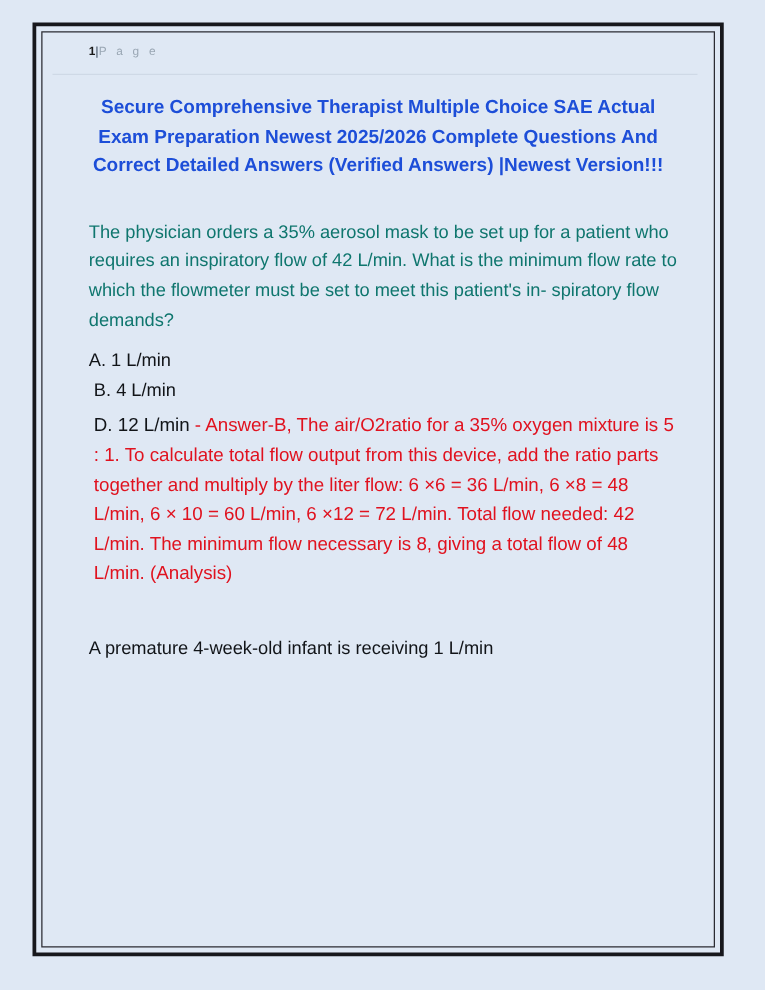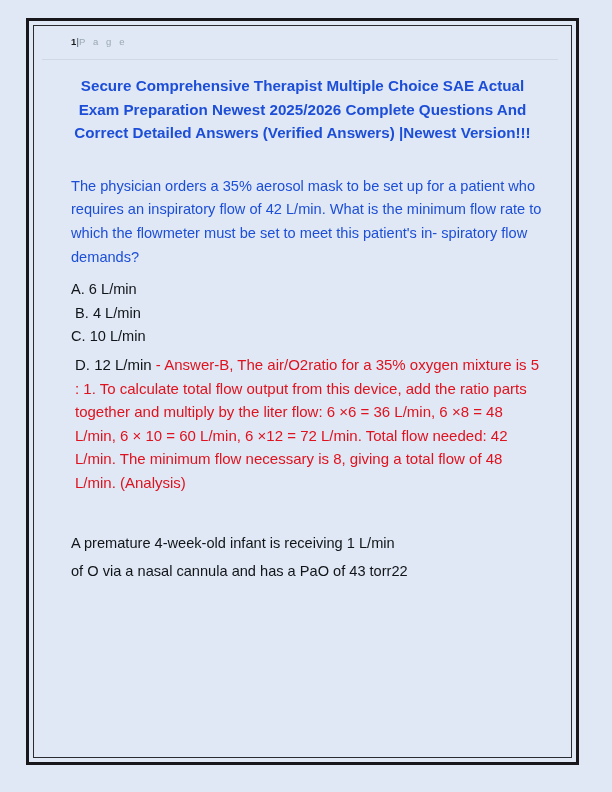--- a/index.html
+++ b/index.html
@@ -104,21 +104,21 @@
     width: 480px;
     text-align: center;
     color: #1d4ed8;
     font-weight: bold;
     font-size: 15.2px;
     line-height: 23.6px;
     padding-top: 4px;
   }
 
   .para {
-    color: #1d4ed8;
+    color: #0f766e;
     font-size: 14.6px;
     line-height: 23.6px;
     margin: 0;
     padding-left: 37px;
     padding-right: 22px;
   }
 
   .gap-lg { height: 30px; }
   .gap-sm { height: 9px; }
 
@@ -170,26 +170,24 @@
     <div class="doc-body">
 
       <h1 class="title">Secure Comprehensive Therapist Multiple Choice SAE Actual Exam Preparation Newest 2025/2026 Complete Questions And Correct Detailed Answers (Verified Answers) |Newest Version!!!</h1>
 
       <div class="gap-lg"></div>
 
       <p class="para">The physician orders a 35% aerosol mask to be set up for a patient who requires an inspiratory flow of 42 L/min. What is the minimum flow rate to which the flowmeter must be set to meet this patient's in- spiratory flow demands?</p>
 
       <div class="gap-sm"></div>
 
-      <p class="opt">A. 6 L/min</p>
+      <p class="opt">A. 1 L/min</p>
       <p class="opt"> B. 4 L/min</p>
-      <p class="opt">C. 10 L/min</p>
 
       <p class="answer-block"><span>D. 12 L/min</span><span class="answer-red"> - Answer-B, The air/O2ratio for a 35% oxygen mixture is 5 : 1. To calculate total flow output from this device, add the ratio parts together and multiply by the liter flow: 6 ×6 = 36 L/min, 6 ×8 = 48 L/min, 6 × 10 = 60 L/min, 6 ×12 = 72 L/min. Total flow needed: 42 L/min. The minimum flow necessary is 8, giving a total flow of 48 L/min. (Analysis)</span></p>
 
       <div class="gap-lg"></div>
 
       <p class="tail-para">A premature 4-week-old infant is receiving 1 L/min</p>
-      <p class="tail-para">of O via a nasal cannula and has a PaO of 43 torr22</p>
 
     </div>
   </div>
 </div>
 
 </body></html>

